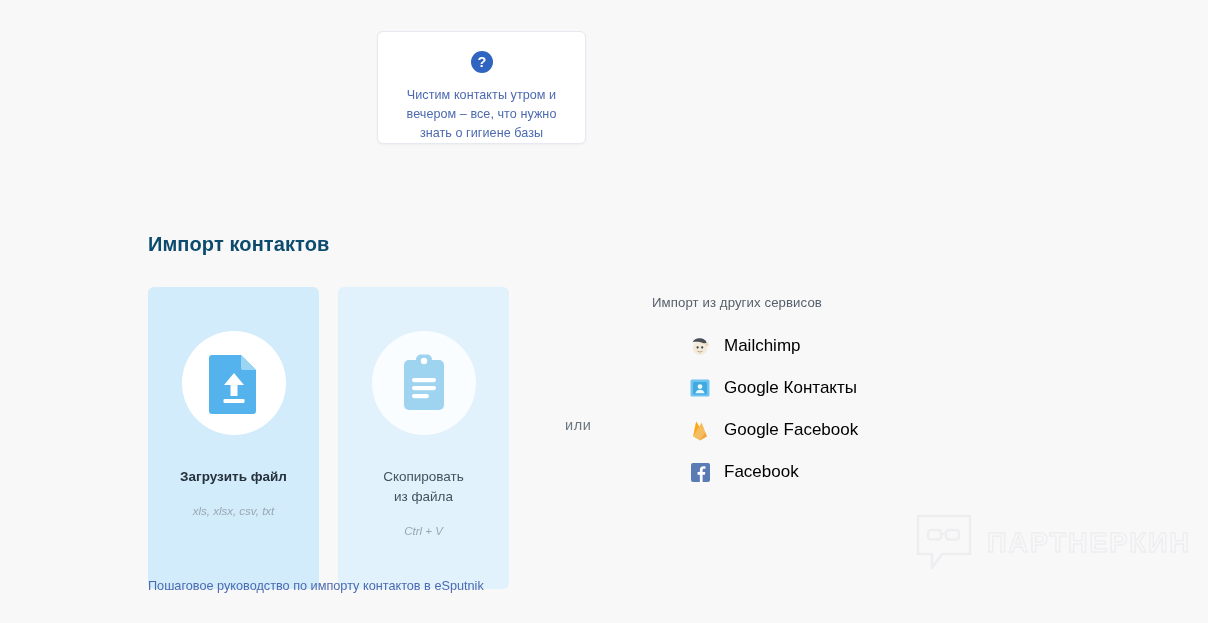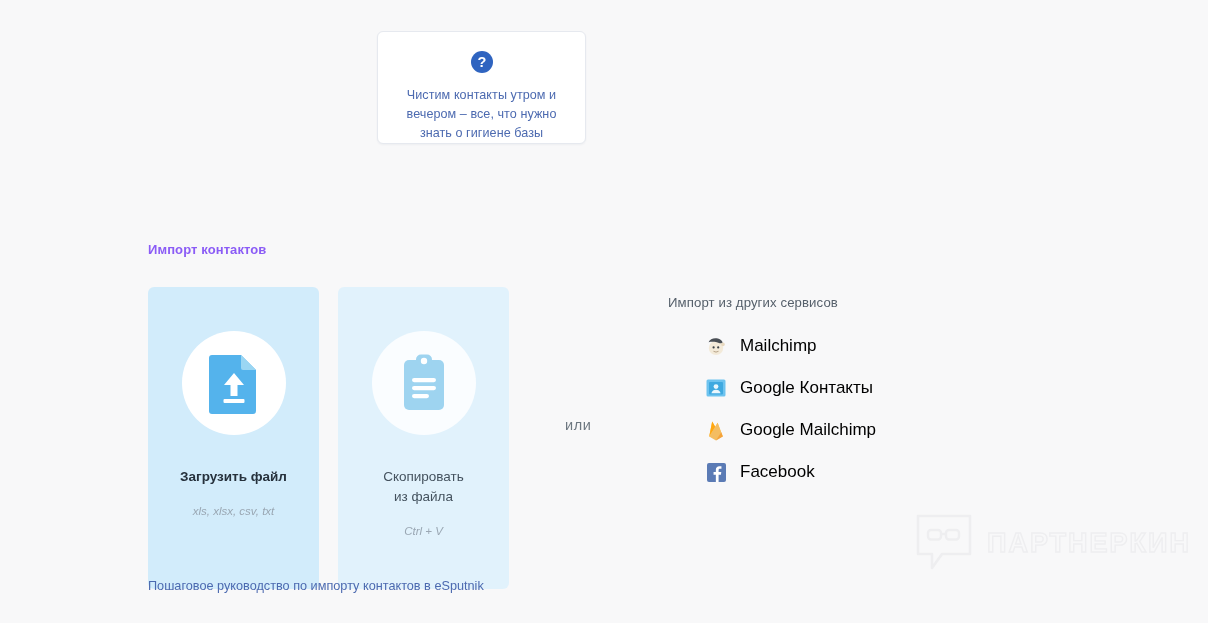--- a/index.html
+++ b/index.html
@@ -62,24 +62,24 @@
   }
   .promo-card.second .promo-text {
     color: #4c6ab0;
     margin-top: 8px;
   }
 
   
   .section-title {
     position: absolute;
     left: 148px;
-    top: 231px;
-    font-size: 13px;
+    top: 216px;
+    font-size: 20px;
     font-weight: bold;
-    color: #8b5cf6;
+    color: #0c4a6e;
     letter-spacing: 0.1px;
   }
 
   
   .import-area {
     position: absolute;
     left: 148px;
     top: 287px;
   }
   .tiles {
@@ -142,21 +142,20 @@
     font-size: 14.5px;
     color: #6d7780;
     letter-spacing: 0.6px;
   }
 
   
   .services {
     position: absolute;
     left: 652px;
     top: 295px;
-    margin-left: 16px;
   }
   .services-title {
     font-size: 13.2px;
     color: #56606b;
     letter-spacing: 0.1px;
     margin: 0 0 22px 0;
   }
   .service-row {
     display: flex;
     align-items: center;
@@ -300,21 +299,21 @@
 
   <div class="service-row">
     <span class="service-icon">
       <svg width="18" height="22" viewBox="0 0 18 22">
         <path d="M2.2 17.6 l3.0 -15.2 l3.1 5.6 l2.3 -4.2 l5.2 13.8 z" fill="#ffc24a"></path>
         <path d="M2.2 17.6 l3.0 -15.2 l3.1 5.6 z" fill="#ffa712"></path>
         <path d="M2.2 17.6 l8.4 -13.8 l5.2 13.8 l-6.8 3.8 z" fill="#f4bd62"></path>
         <path d="M9.0 21.4 l6.8 -3.8 l-1.6 -4.4 z" fill="#f6820c" opacity="0.45"></path>
       </svg>
     </span>
-    <span class="service-name">Google Mailchimp</span>
+    <span class="service-name">Google Facebook</span>
   </div>
 
   <div class="service-row">
     <span class="service-icon">
       <svg width="19" height="19" viewBox="0 0 19 19">
         <rect x="0" y="0" width="19" height="19" rx="2" fill="#5b7bb5"></rect>
         <path d="M11.6 19 v-7.2 h2.3 l0.4 -2.8 h-2.7 v-1.8 c0 -0.8 0.25 -1.35 1.4 -1.35 h1.45 v-2.5 c-0.25 -0.03 -1.1 -0.1 -2.1 -0.1 c-2.1 0 -3.5 1.3 -3.5 3.6 v2.15 h-2.3 v2.8 h2.3 v7.2 z" fill="#ffffff"></path>
       </svg>
     </span>
     <span class="service-name">Facebook</span>

